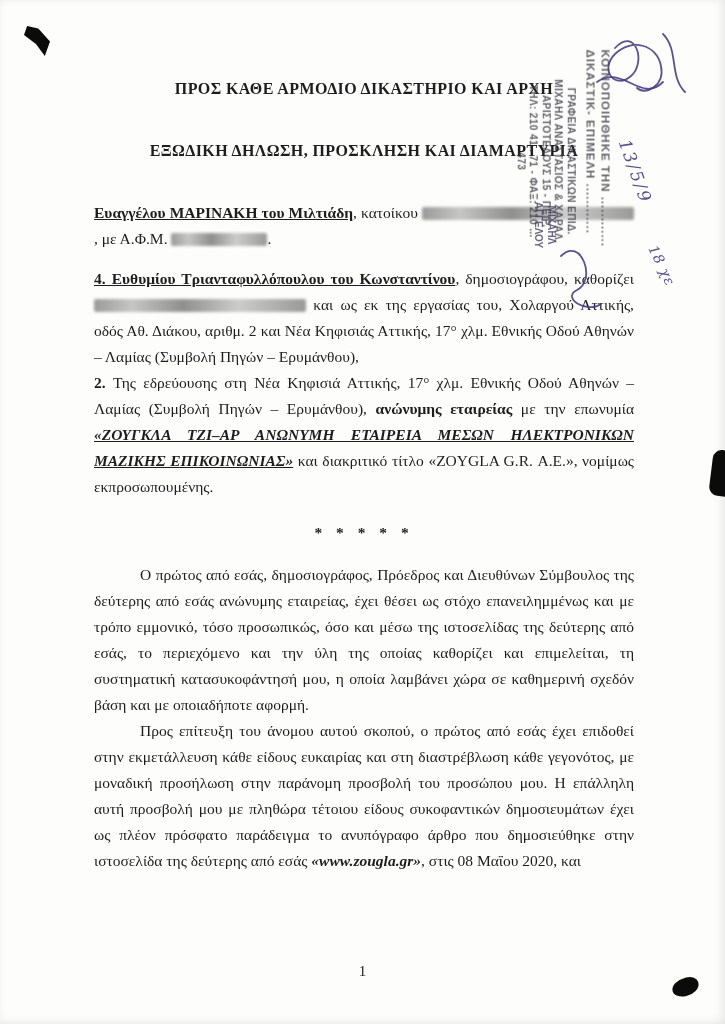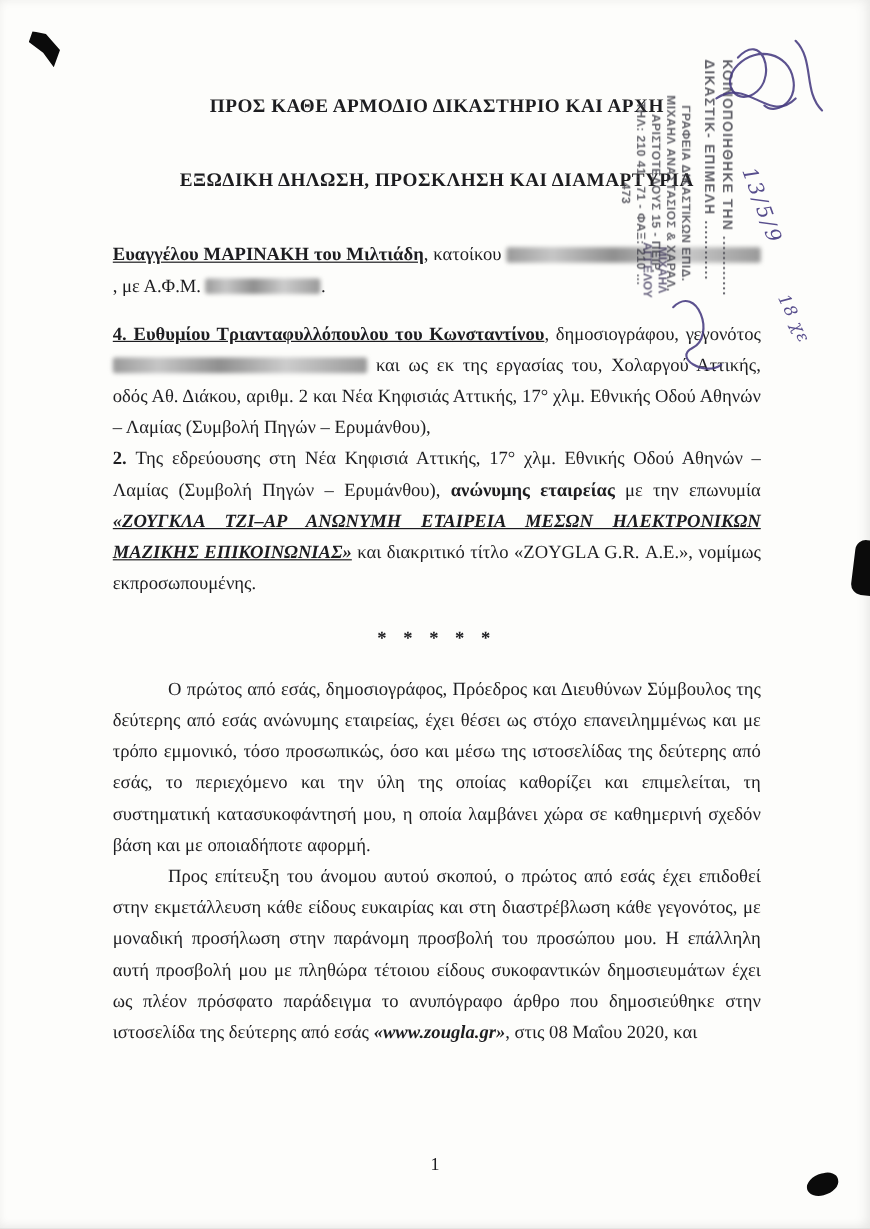--- a/index.html
+++ b/index.html
@@ -160,21 +160,21 @@
   <div class="mark mark-right-edge"></div>
   <div class="mark mark-bottom-right"></div>
 
   <div class="content">
     <div class="doc-heading recipient">ΠΡΟΣ ΚΑΘΕ ΑΡΜΟΔΙΟ ΔΙΚΑΣΤΗΡΙΟ ΚΑΙ ΑΡΧΗ</div>
     <div class="doc-heading title">ΕΞΩΔΙΚΗ ΔΗΛΩΣΗ, ΠΡΟΣΚΛΗΣΗ ΚΑΙ ΔΙΑΜΑΡΤΥΡΙΑ</div>
 
     <p class="para claimant"><span class="bold underline">Ευαγγέλου ΜΑΡΙΝΑΚΗ του Μιλτιάδη</span><span>, κατοίκου </span><span class="redaction lg"></span><span>, με Α.Φ.Μ. </span><span class="redaction md"></span><span>.</span></p>
 
 
-    <p class="para"><span class="bold underline">4. Ευθυμίου Τριανταφυλλόπουλου του Κωνσταντίνου</span><span>, δημοσιογράφου, γεγονότος </span><span class="redaction lg"></span><span> και ως εκ της εργασίας του, Χολαργού Αττικής, οδός Αθ. Διάκου, αριθμ. 2 και Νέα Κηφισιάς Αττικής, 17° χλμ. Εθνικής Οδού Αθηνών – Λαμίας (Συμβολή Πηγών – Ερυμάνθου),</span></p>
+    <p class="para"><span class="bold underline">4. Ευθυμίου Τριανταφυλλόπουλου του Κωνσταντίνου</span><span>, δημοσιογράφου, καθορίζει </span><span class="redaction lg"></span><span> και ως εκ της εργασίας του, Χολαργού Αττικής, οδός Αθ. Διάκου, αριθμ. 2 και Νέα Κηφισιάς Αττικής, 17° χλμ. Εθνικής Οδού Αθηνών – Λαμίας (Συμβολή Πηγών – Ερυμάνθου),</span></p>
     <p class="para"><span class="bold">2. </span><span>Της εδρεύουσης στη Νέα Κηφισιά Αττικής, 17° χλμ. Εθνικής Οδού Αθηνών – Λαμίας (Συμβολή Πηγών – Ερυμάνθου), </span><span class="bold">ανώνυμης εταιρείας</span><span> με την επωνυμία </span><span class="bold italic underline">«ΖΟΥΓΚΛΑ ΤΖΙ–ΑΡ ΑΝΩΝΥΜΗ ΕΤΑΙΡΕΙΑ ΜΕΣΩΝ ΗΛΕΚΤΡΟΝΙΚΩΝ ΜΑΖΙΚΗΣ ΕΠΙΚΟΙΝΩΝΙΑΣ»</span><span> και διακριτικό τίτλο «ZOYGLA G.R. Α.Ε.», νομίμως εκπροσωπουμένης.</span></p>
 
     <div class="stars">* * * * *</div>
 
     <p class="para indent"><span>Ο πρώτος από εσάς, δημοσιογράφος, Πρόεδρος και Διευθύνων Σύμβουλος της δεύτερης από εσάς ανώνυμης εταιρείας, έχει θέσει ως στόχο επανειλημμένως και με τρόπο εμμονικό, τόσο προσωπικώς, όσο και μέσω της ιστοσελίδας της δεύτερης από εσάς, το περιεχόμενο και την ύλη της οποίας καθορίζει και επιμελείται, τη συστηματική κατασυκοφάντησή μου, η οποία λαμβάνει χώρα σε καθημερινή σχεδόν βάση και με οποιαδήποτε αφορμή.</span></p>
     <p class="para indent"><span>Προς επίτευξη του άνομου αυτού σκοπού, ο πρώτος από εσάς έχει επιδοθεί στην εκμετάλλευση κάθε είδους ευκαιρίας και στη διαστρέβλωση κάθε γεγονότος, με μοναδική προσήλωση στην παράνομη προσβολή του προσώπου μου. Η επάλληλη αυτή προσβολή μου με πληθώρα τέτοιου είδους συκοφαντικών δημοσιευμάτων έχει ως πλέον πρόσφατο παράδειγμα το ανυπόγραφο άρθρο που δημοσιεύθηκε στην ιστοσελίδα της δεύτερης από εσάς </span><span class="bold italic">«www.zougla.gr»</span><span>, στις 08 Μαΐου 2020, και</span></p>
   </div>
 
   <div class="stamp stamp-office">
     <div class="stamp-line">ΓΡΑΦΕΙΑ ΔΙΚΑΣΤΙΚΩΝ ΕΠΙΔ.</div>

